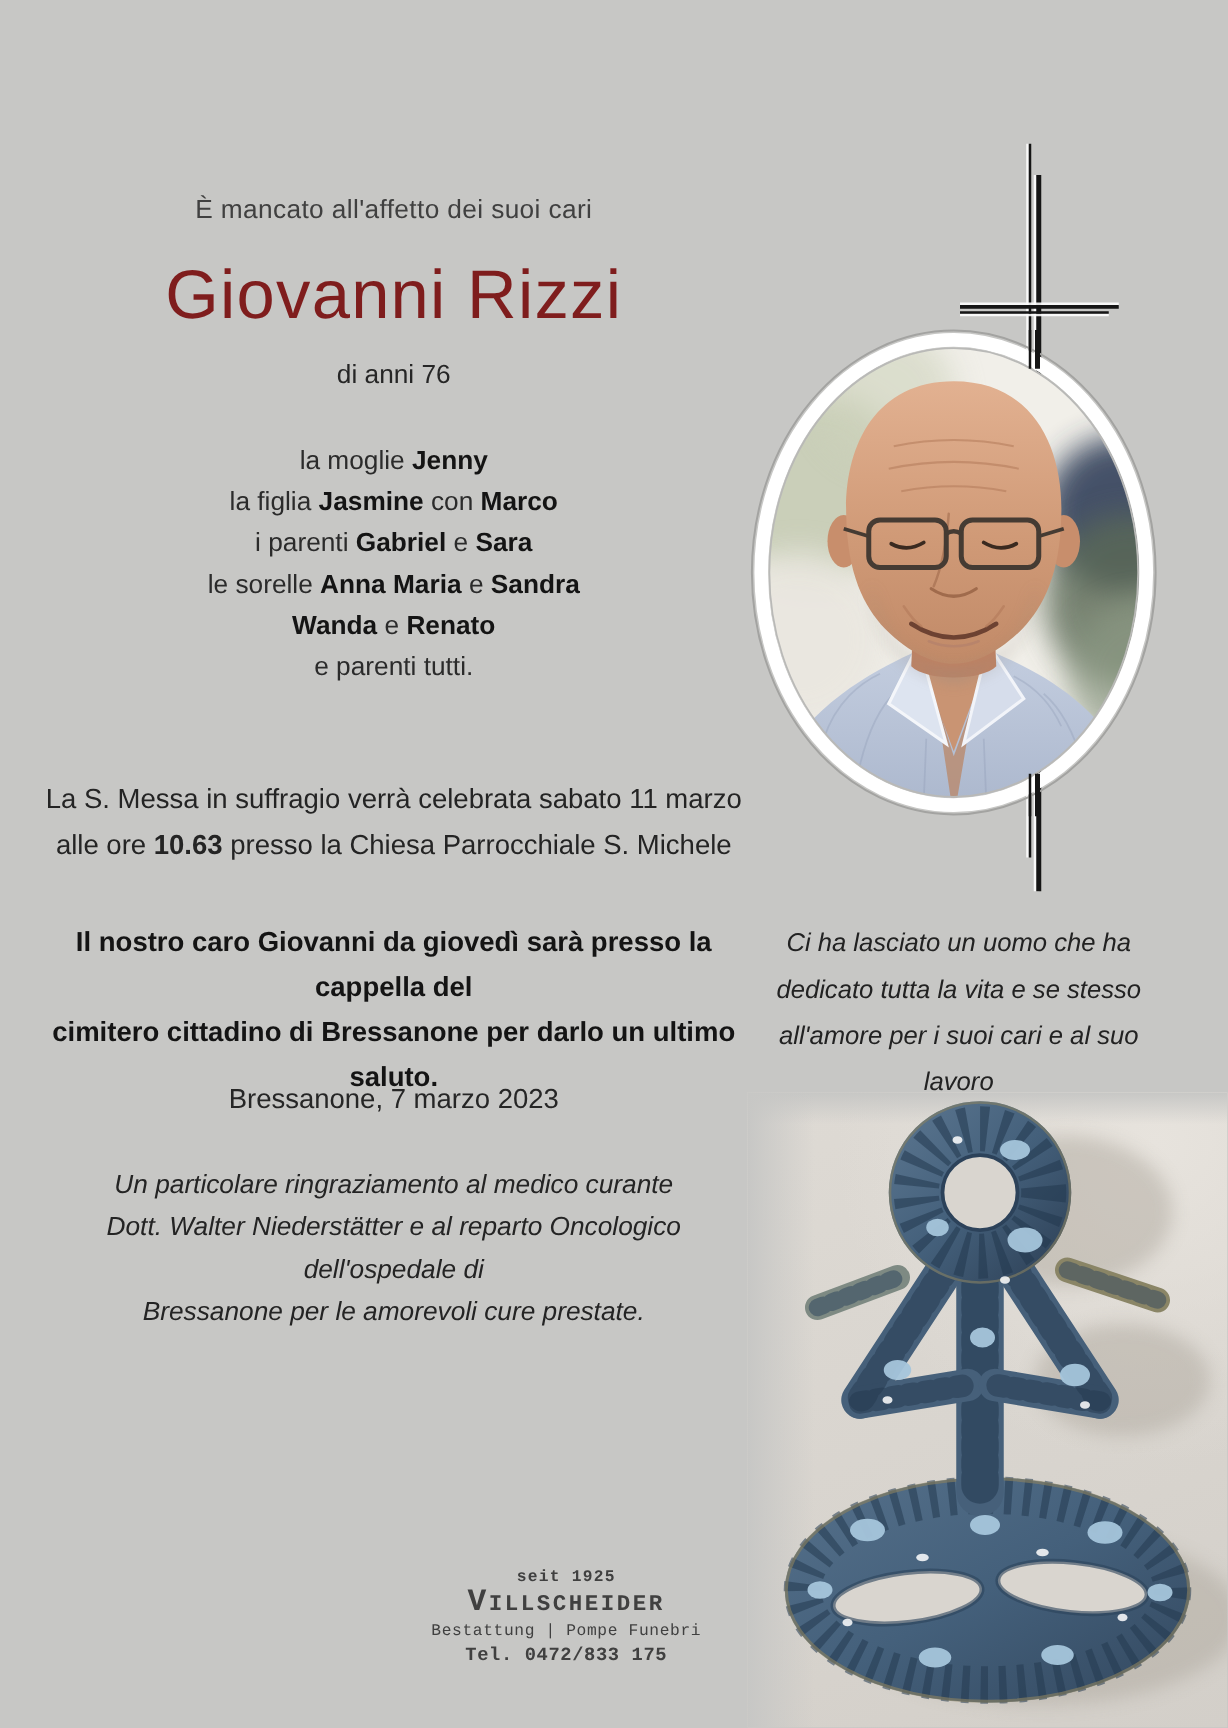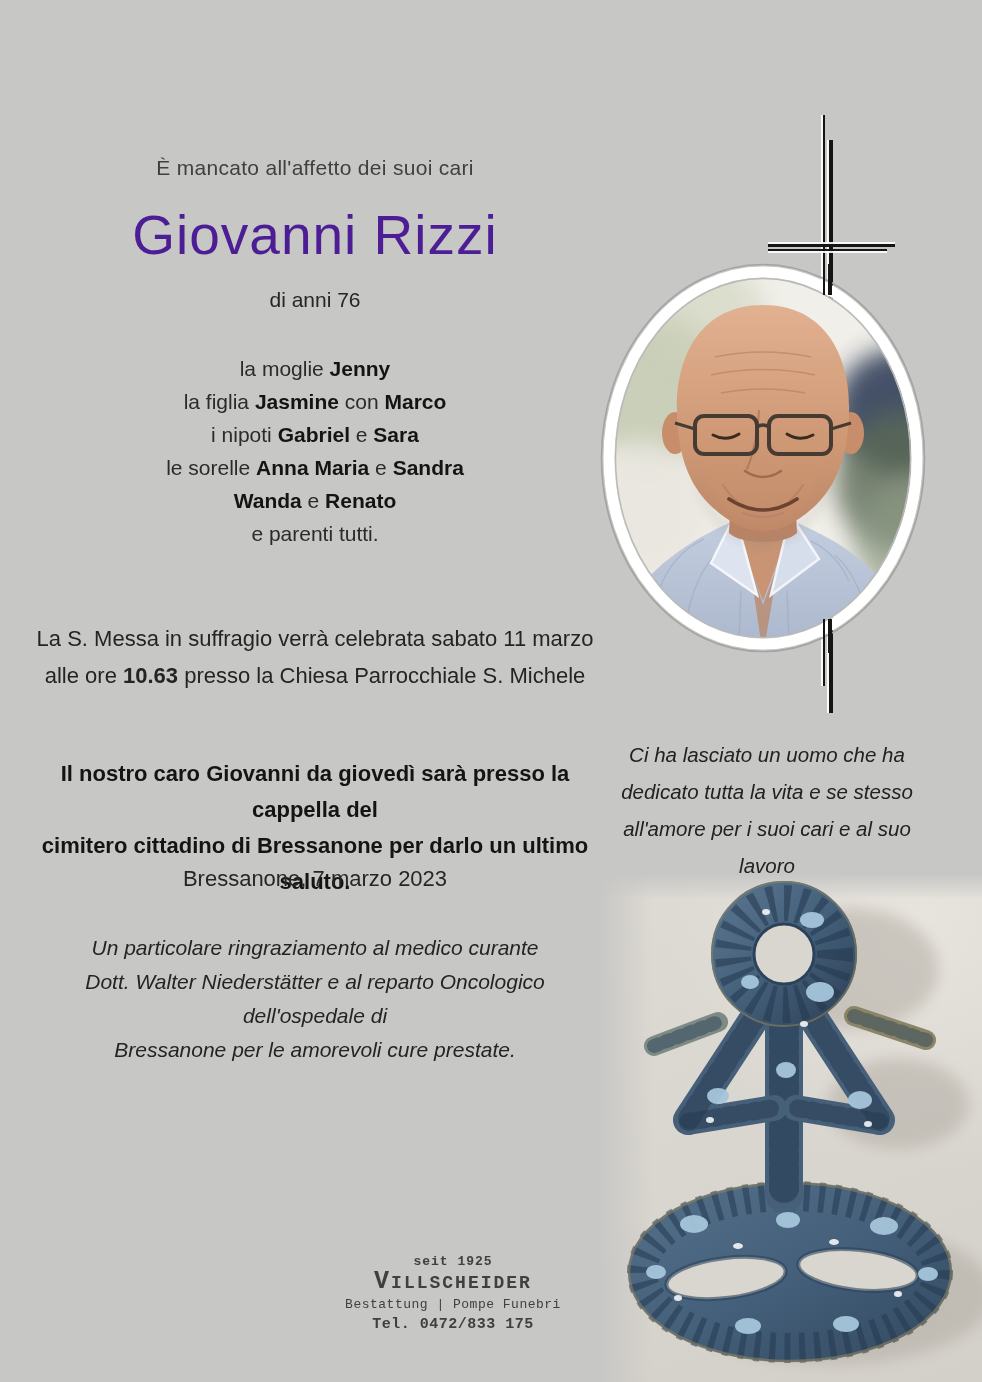--- a/index.html
+++ b/index.html
@@ -8,26 +8,26 @@
     background:#c7c7c5;
     font-family:"Liberation Sans", sans-serif;
     color:#262626;
     position:relative;
     overflow:hidden;
   }
   .abs{position:absolute;}
   
   .leftcol{left:35px;width:560px;text-align:center;}
   .intro{top:156px;font-size:21px;letter-spacing:.3px;color:#404040;}
-  .name{top:203px;font-size:55px;font-weight:normal;letter-spacing:1px;color:#4c1d95;}
+  .name{top:203px;font-size:55px;font-weight:normal;letter-spacing:1px;color:#7f1d1d;}
   .age{top:288px;font-size:21px;}
   .family{top:352px;font-size:21px;line-height:33px;color:#2b2b2b;}
   .family b{color:#141414;}
   .mass{top:620px;font-size:22px;line-height:37px;color:#242424;}
-  .vigil{top:756px;font-size:22px;line-height:36px;font-weight:bold;color:#141414;}
+  .vigil{top:736px;font-size:22px;line-height:36px;font-weight:bold;color:#141414;}
   .dateline{top:866px;font-size:22px;}
   .thanks{top:931px;font-size:21px;line-height:34px;font-style:italic;color:#242424;}
   
   .quote{left:602px;width:330px;top:736px;text-align:center;
          font-size:20.5px;line-height:37px;font-style:italic;color:#222;}
   
   .cross-line{position:absolute;background:#151515;}
   #cross-v-thin {left:823px;top:115px;width:2px;height:571px;box-shadow:-2px 0 0 rgba(252,252,252,.95);}
   #cross-v-thick{left:829px;top:140px;width:4px;height:573px;box-shadow:-2px 0 0 rgba(252,252,252,.95);}
   #cross-h-thick{left:768px;top:244px;width:127px;height:3px;box-shadow:0 -2px 0 rgba(252,252,252,.9);}
@@ -62,21 +62,21 @@
   <div class="cross-line" id="cross-h-thin"></div>
 </div>
 
 <div class="abs leftcol intro">È mancato all'affetto dei suoi cari</div>
 <div class="abs leftcol name">Giovanni Rizzi</div>
 <div class="abs leftcol age">di anni 76</div>
 
 <div class="abs leftcol family">
   <div><span>la moglie </span><b>Jenny</b><span></span><b></b><span></span></div>
   <div><span>la figlia </span><b>Jasmine</b><span> con </span><b>Marco</b><span></span></div>
-  <div><span>i nipoti </span><b>Gabriel</b><span> e </span><b>Sara</b><span></span></div>
+  <div><span>i parenti </span><b>Gabriel</b><span> e </span><b>Sara</b><span></span></div>
   <div><span>le sorelle </span><b>Anna Maria</b><span> e </span><b>Sandra</b><span></span></div>
   <div><span></span><b>Wanda</b><span> e </span><b>Renato</b><span></span></div>
   <div>e parenti tutti.</div>
 </div>
 
 <div class="abs leftcol mass">
   <div>La S. Messa in suffragio verrà celebrata sabato 11 marzo</div>
   <div><span>alle ore </span><b>10.63</b><span> presso la Chiesa Parrocchiale S. Michele</span></div>
 </div>
 

